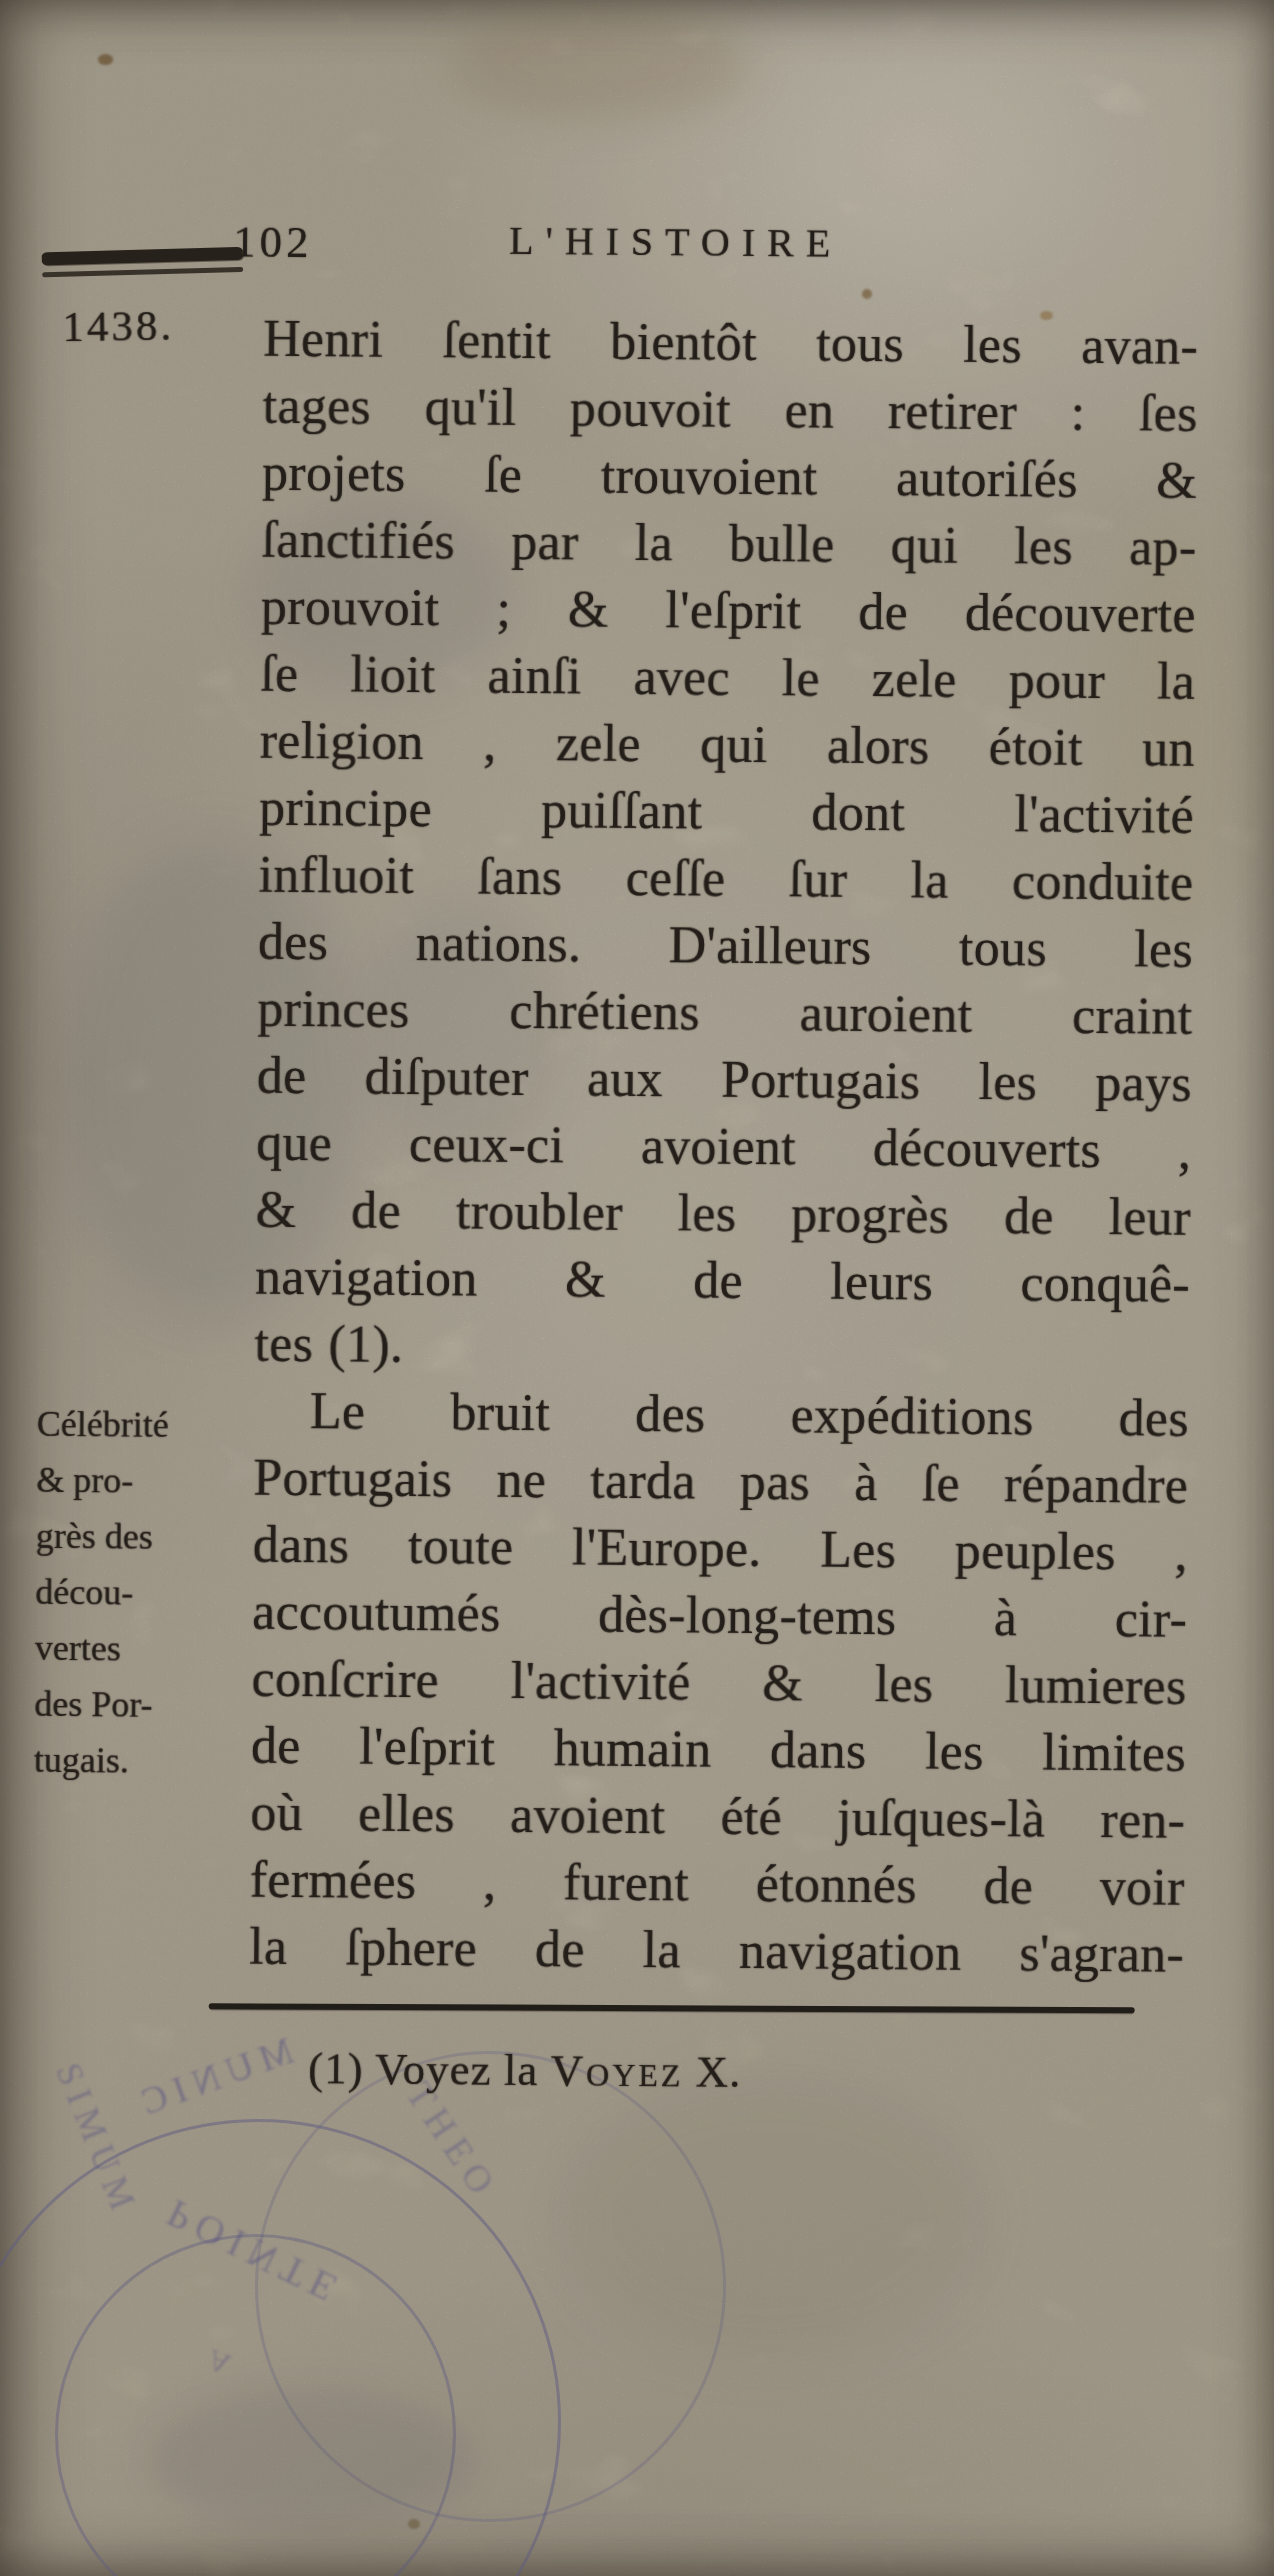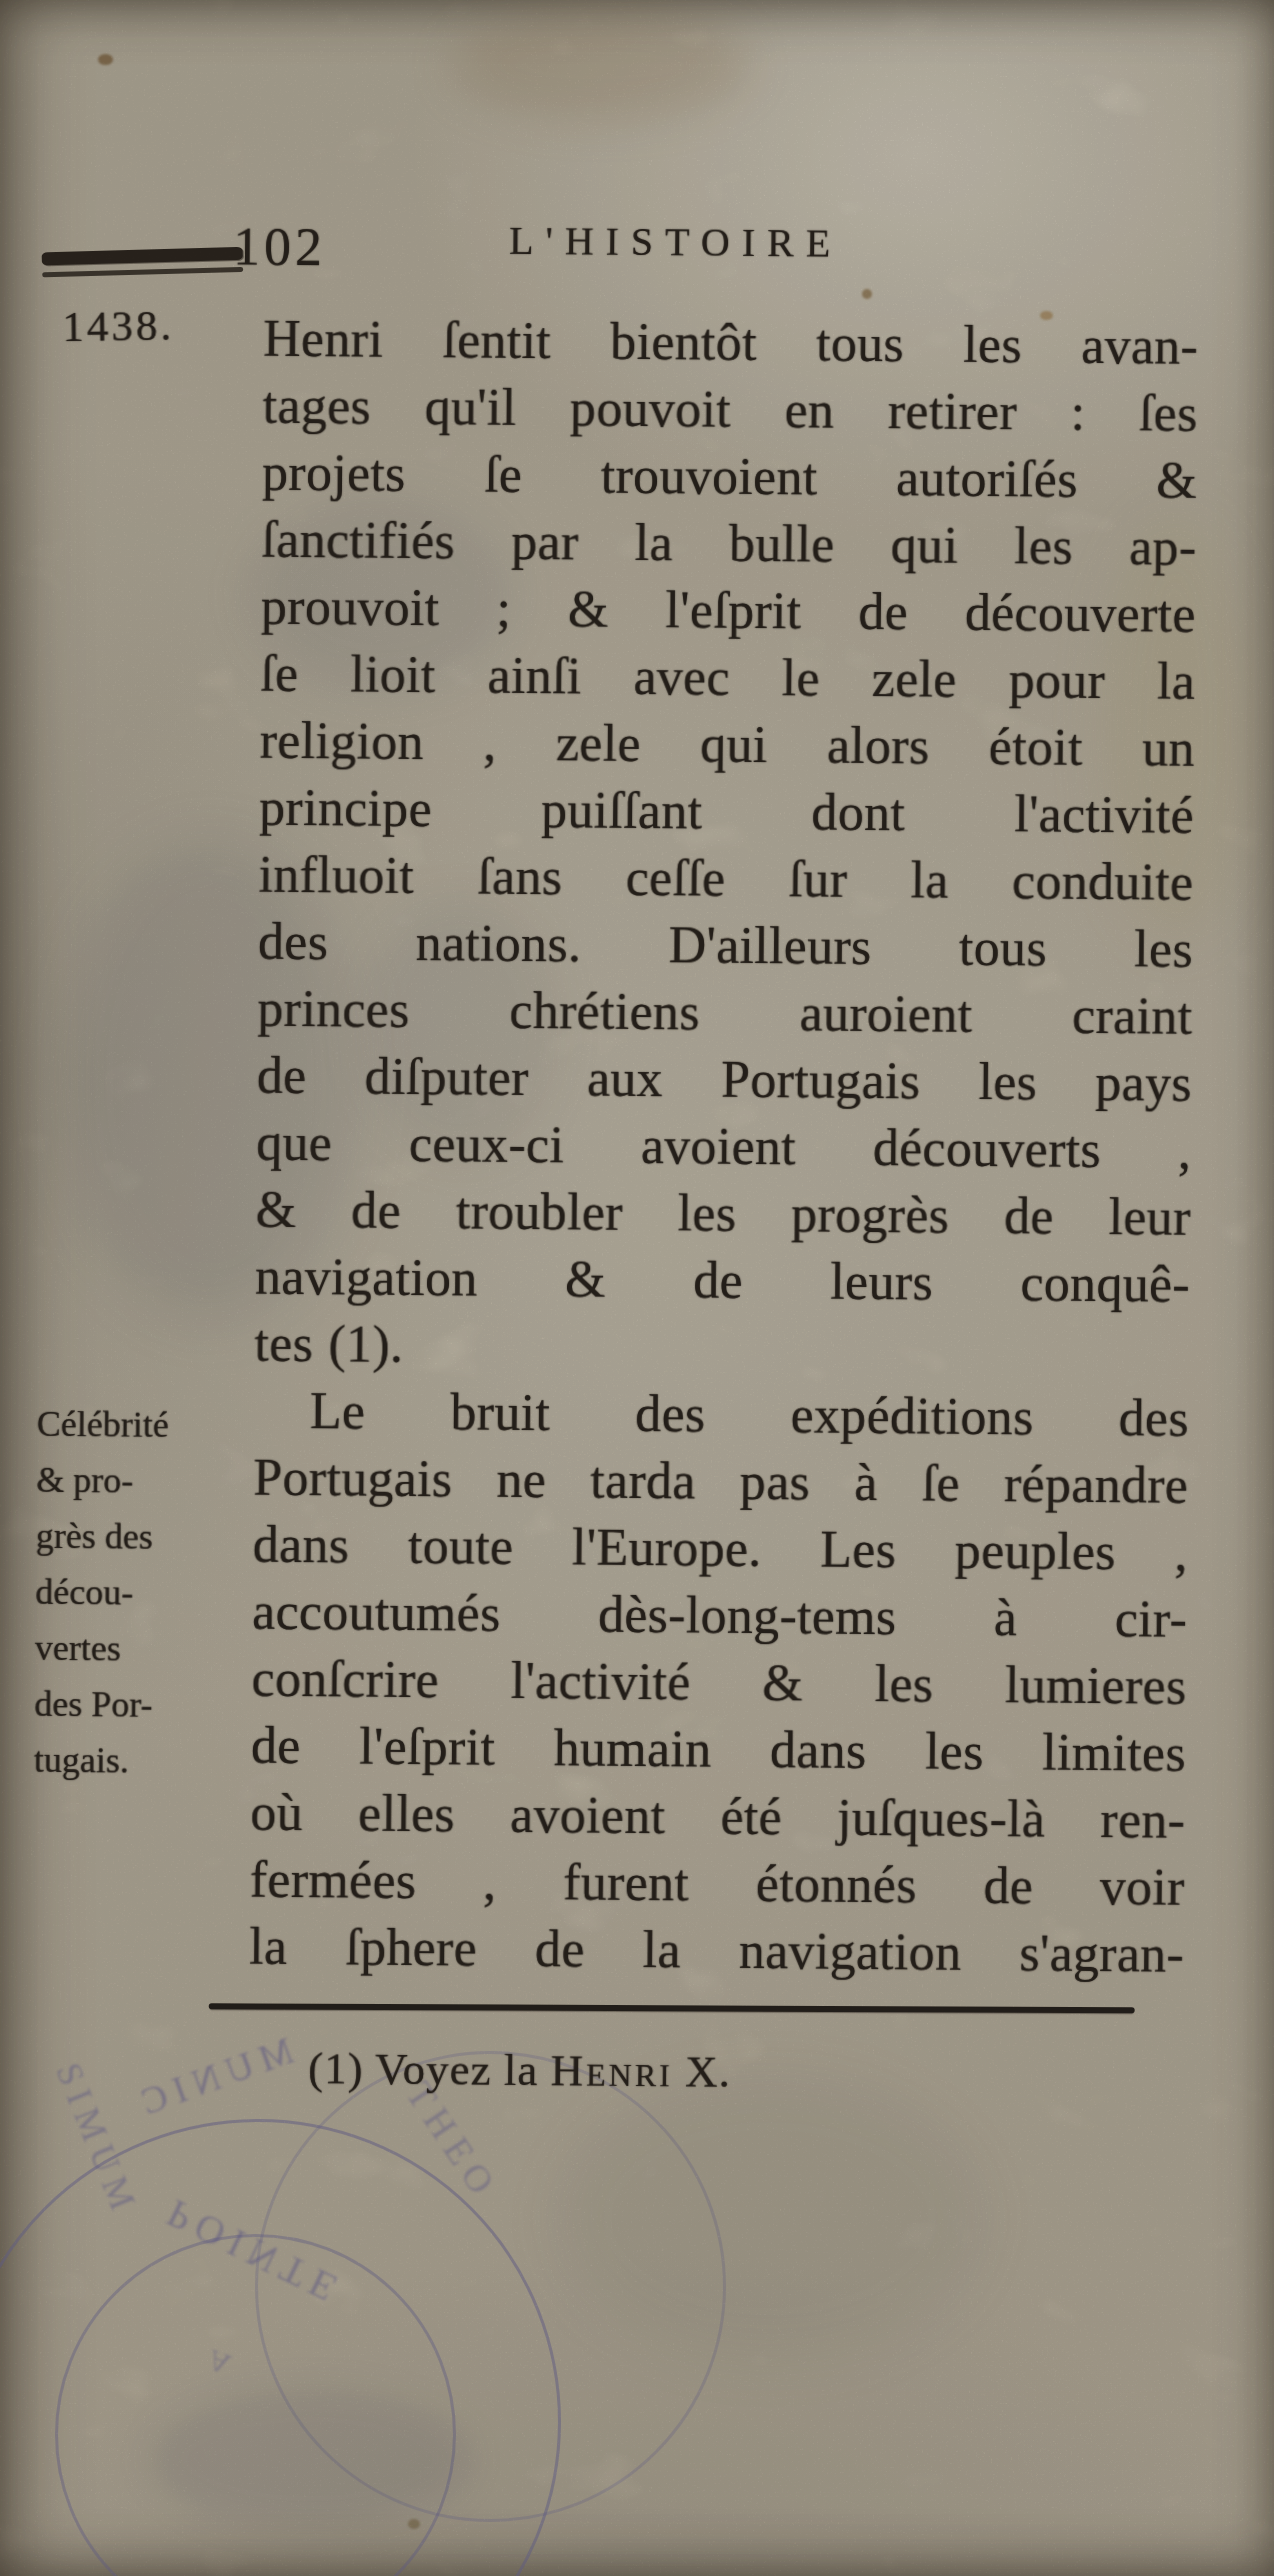--- a/index.html
+++ b/index.html
@@ -15,21 +15,21 @@
       linear-gradient(180deg,#c9c0ac 0%,#cdc4b1 40%,#c7bda9 100%);
     box-shadow:
       inset 34px 0 70px -22px rgba(70,60,47,.6),
       inset -26px 0 55px -24px rgba(80,70,55,.45),
       inset 0 26px 50px -22px rgba(70,62,50,.5),
       inset 0 -30px 55px -24px rgba(70,62,50,.45);
   }
   .content{position:absolute;inset:0;transform:rotate(.5deg);transform-origin:50% 50%;color:#2e2720;}
   .inktext{text-shadow:0 0 1.4px rgba(46,39,32,.85);filter:blur(0.3px);}
 
-  .page-number{position:absolute;left:224px;top:219px;font-size:54px;letter-spacing:4px;}
+  .page-number{position:absolute;left:224px;top:219px;font-size:45px;letter-spacing:4px;}
   .running-title{position:absolute;left:500px;top:218px;font-size:40px;letter-spacing:12px;}
 
   .margin-rule{position:absolute;left:33px;top:254px;width:201px;transform:rotate(-2.1deg);}
   .margin-rule .bar1{height:13px;background:#332c24;border-radius:6px/4px;box-shadow:1px 1px 0 rgba(51,44,36,.5);}
   .margin-rule .bar2{margin-top:7px;height:5px;background:#3a332a;border-radius:3px;opacity:.9;}
   .margin-year{position:absolute;left:54px;top:306px;font-size:43px;letter-spacing:3px;transform:rotate(-1.2deg);}
 
   .body-text{position:absolute;left:255px;top:308px;width:935px;font-size:52px;letter-spacing:0.3px;word-spacing:2px;}
   .bline{height:67px;line-height:67px;text-align:justify;text-align-last:justify;white-space:nowrap;}
   .bline.short{text-align:left;text-align-last:left;}
@@ -124,21 +124,21 @@
       <div>Célébrité</div>
       <div>&amp; pro-</div>
       <div>grès des</div>
       <div>décou-</div>
       <div>vertes</div>
       <div>des Por-</div>
       <div>tugais.</div>
     </div>
 
     <div class="foot-rule"></div>
-    <div class="footnote inktext"><span>(1) Voyez la </span><span class="sc">Henri</span><span> X.</span></div>
+    <div class="footnote inktext"><span>(1) Voyez la </span><span class="sc">Voyez</span><span> X.</span></div>
   </div>
 
   <svg class="grain" width="1275" height="2576" xmlns="http://www.w3.org/2000/svg" viewBox="0 0 1275 2577">
     <defs>
       <filter id="fineGrain" x="0" y="0" width="100%" height="100%">
         <feTurbulence type="fractalNoise" baseFrequency="0.55" numOctaves="2" seed="11" stitchTiles="stitch"></feTurbulence>
         <feColorMatrix type="matrix" values="0 0 0 0 0  0 0 0 0 0  0 0 0 0 0  0.8 0.8 0.8 0 0"></feColorMatrix>
       </filter>
       <filter id="mottle" x="0" y="0" width="100%" height="100%">
         <feTurbulence type="fractalNoise" baseFrequency="0.012 0.016" numOctaves="3" seed="4" stitchTiles="stitch"></feTurbulence>

